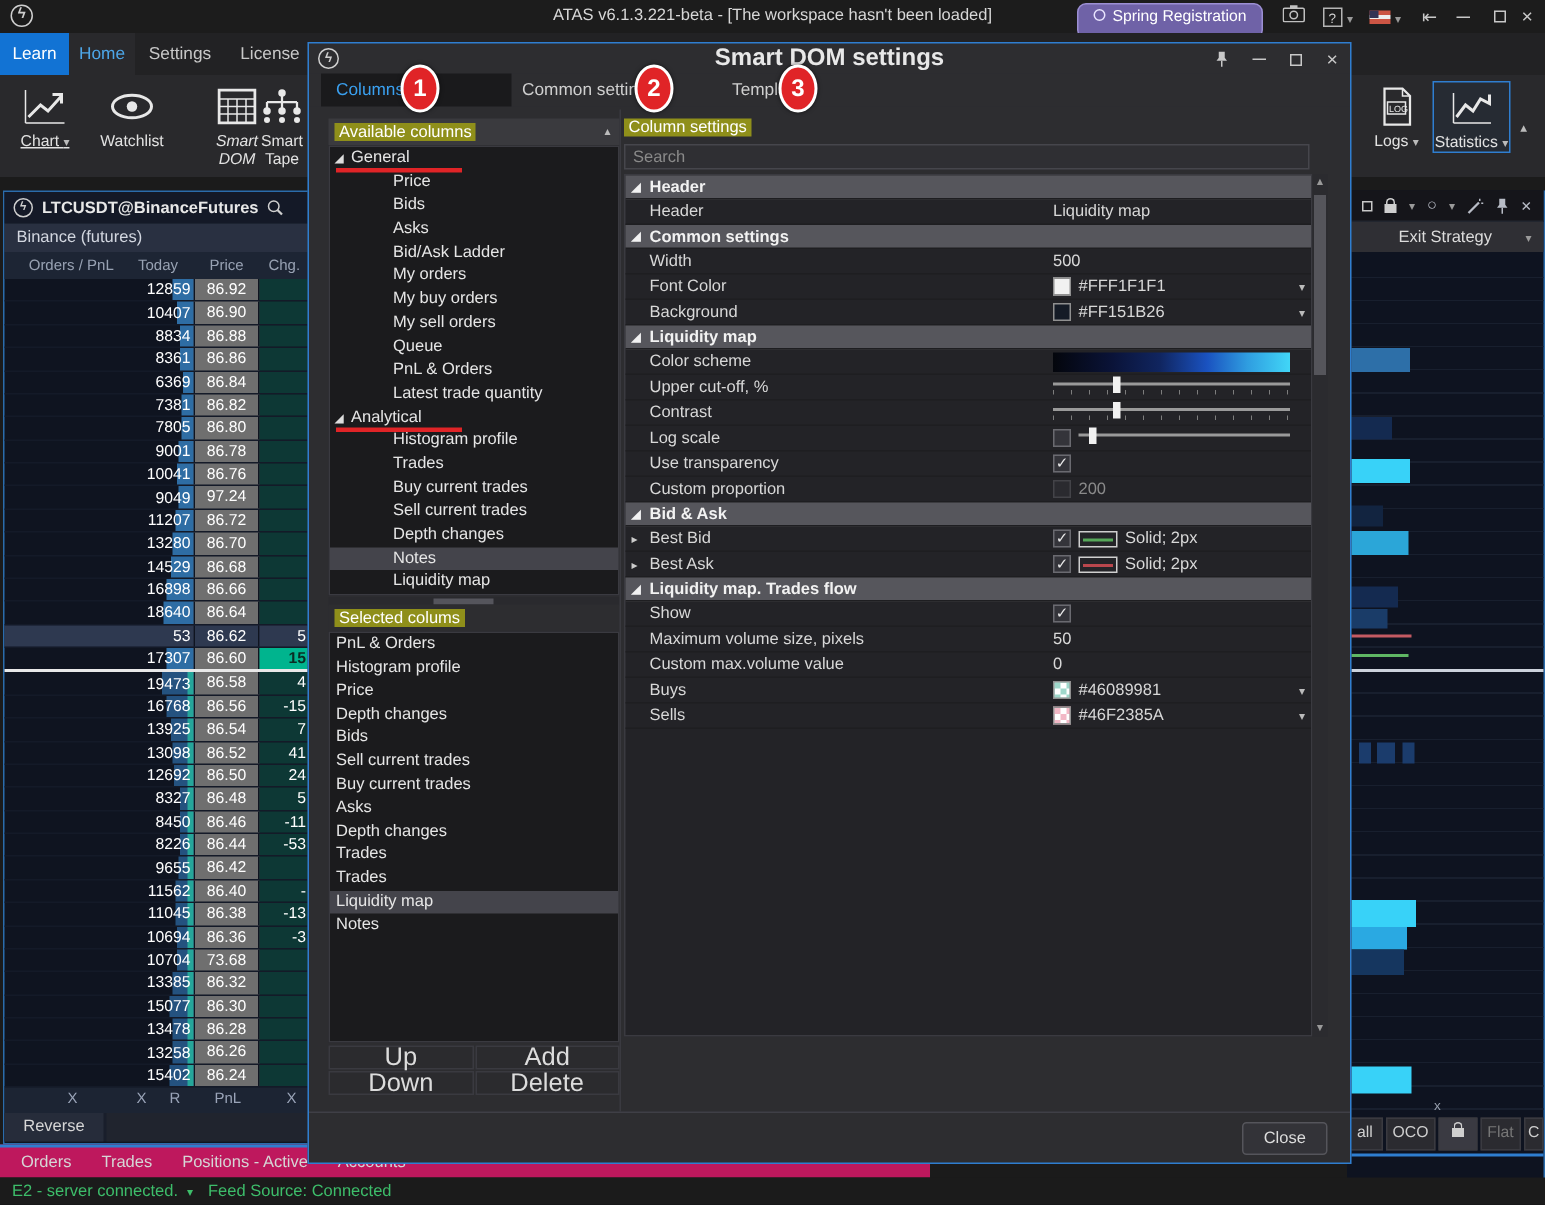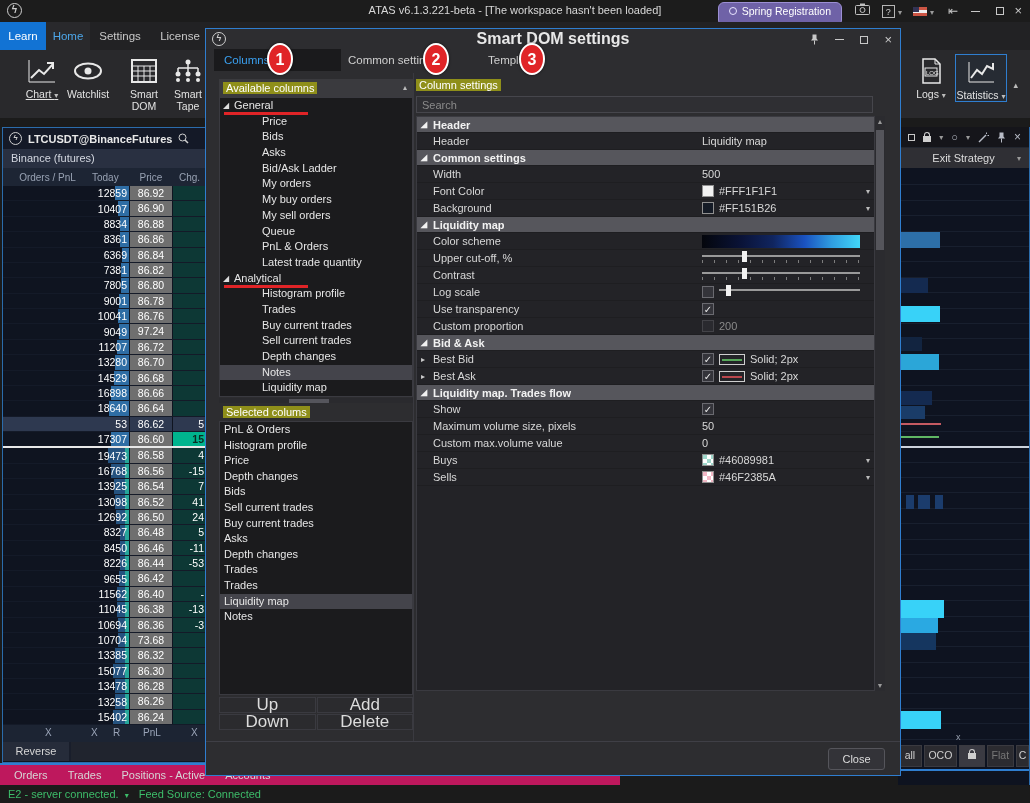--- a/index.html
+++ b/index.html
@@ -165,41 +165,41 @@
 
   <div class="rtabs" id="rtabs">
       <div class="rtab accent" style="left: 0px; width: 46px; text-align: center; padding: 0px;">Learn</div>
       <div class="rtab active" style="left: 46px; width: 44px; text-align: center; padding: 0px;">Home</div>
       <div class="rtab " style="left: 92px; width: 56px; text-align: center; padding: 0px;">Settings</div>
       <div class="rtab " style="left: 150px; width: 60px; text-align: center; padding: 0px;">License info</div>
     </div>
 
   <div class="ribbon" id="ribbon">
     <span class="collapse-caret">▴</span>
-  <div class="ritem" style="left: 16px; text-decoration: underline;">
+  <div class="ritem" style="left: 4px; text-decoration: underline;">
         <div class="ric">
           <svg width="30" height="26" viewBox="0 0 30 26">
             <polyline points="2,24 2,2" stroke="#e8e8e8" fill="none"></polyline>
             <polyline points="2,24 28,24" stroke="#e8e8e8" fill="none"></polyline>
             <polyline points="4,20 12,12 17,16 26,6" stroke="#e8e8e8" stroke-width="2" fill="none"></polyline>
             <polyline points="20,5 26,5 26,11" stroke="#e8e8e8" stroke-width="2" fill="none"></polyline>
           </svg>
         </div>
         <div>Chart <span class="rib-caret">▾</span></div>
       </div>
       <div class="ritem" style="left: 62px;">
         <div class="ric">
           <svg width="30" height="18" viewBox="0 0 30 18">
             <ellipse cx="15" cy="9" rx="13" ry="7.5" fill="none" stroke="#e8e8e8" stroke-width="2"></ellipse>
             <circle cx="15" cy="9" r="3.5" fill="#e8e8e8"></circle>
           </svg>
         </div>
         <div>Watchlist</div>
       </div>
-      <div class="ritem" style="left: 118px;">
+      <div class="ritem" style="left: 132px; font-style: italic;">
         <div class="ric">
           <svg width="26" height="24" viewBox="0 0 26 24">
             <rect x="1" y="1" width="24" height="22" fill="none" stroke="#e8e8e8" stroke-width="2"></rect>
             <path d="M1 7h24M1 12h24M1 17h24M7 7v16M13 7v16M19 7v16" stroke="#e8e8e8"></path>
           </svg>
         </div>
         <div>Smart DOM</div>
       </div>
       <div class="ritem" style="left: 162px;">
         <div class="ric">

